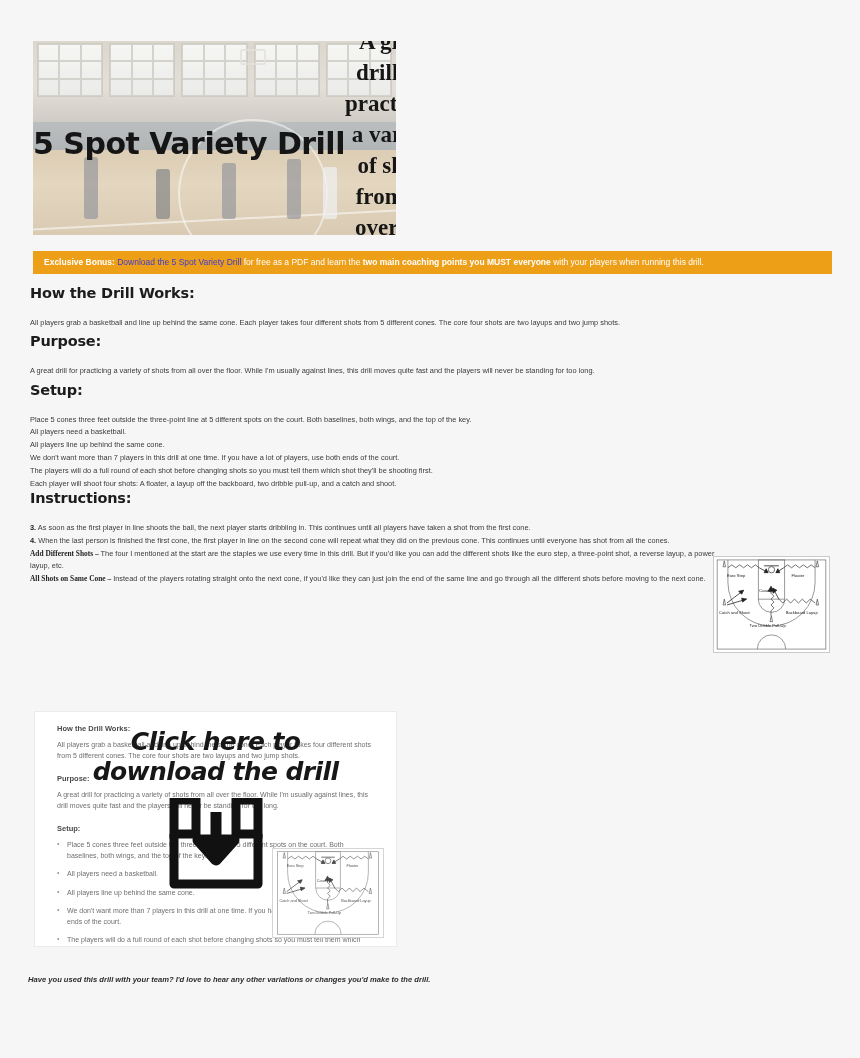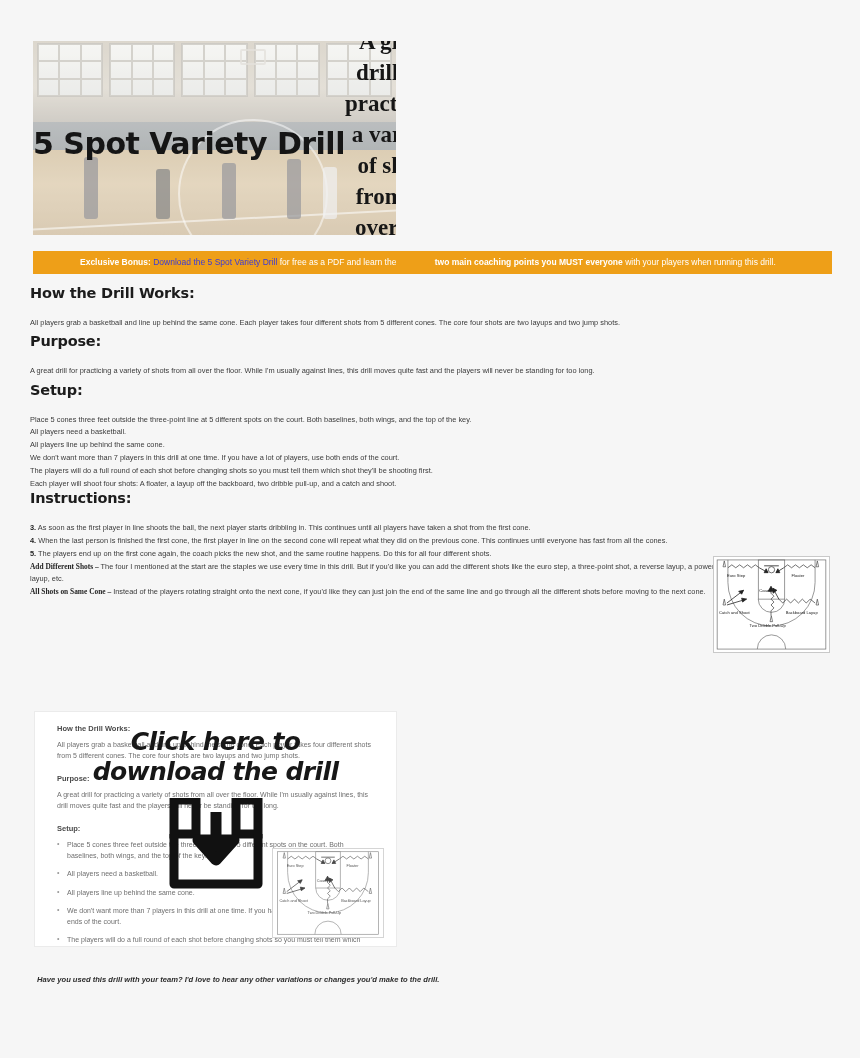--- a/index.html
+++ b/index.html
@@ -55,21 +55,21 @@
     font-size:23px; line-height:1.35; color:#161616;
   }
 
   
   .bonus {
     position:absolute; left:33px; top:251px; width:799px; height:23px;
     background:#ee9f18; color:#ffffff;
     font-size:8.5px; line-height:23px; padding:0 11px; white-space:nowrap;
     overflow:hidden;
   }
-  .bonus b { font-weight:bold; color:#ffffff;margin-left:36px; }
+  .bonus b { font-weight:bold; color:#ffffff; }
   .bonus a { color:#3b3bd6; text-decoration:none; }
 
   
   .content { position:absolute; left:30px; top:285px; width:690px; }
   h2.sec {
     font-family:"DejaVu Sans", sans-serif;
     font-size:14.5px; font-weight:bold; color:#1c1c1c;
     margin:0 0 16px 0; letter-spacing:-.2px;
   }
   .sp-top { margin-top:27px; }
@@ -105,21 +105,21 @@
              align-items:center; justify-content:flex-start; pointer-events:none; }
   .ov-text {
     font-family:"DejaVu Sans", sans-serif; font-weight:bold; font-style:italic;
     font-size:25px; line-height:1.18; color:#171717; text-align:center;
     margin-top:16px; letter-spacing:-.6px;
   }
   .dl-icon { margin-top:12px; }
 
   
   .closing {
-    position:absolute; left:37px; top:974px; width:700px;
+    position:absolute; left:28px; top:974px; width:700px;
     font-size:7.6px; font-weight:bold; font-style:italic; color:#2c2c2c; line-height:12px;
   }
 </style>
 </head>
 <body>
 
 <div class="page">
 
   <div class="hero">
     <div class="hero-bg">
@@ -222,22 +222,21 @@
       <div class="line">All players need a basketball.</div>
       <div class="line">All players line up behind the same cone.</div>
       <div class="line">We don't want more than 7 players in this drill at one time. If you have a lot of players, use both ends of the court.</div>
       <div class="line">The players will do a full round of each shot before changing shots so you must tell them which shot they'll be shooting first.</div>
       <div class="line">Each player will shoot four shots: A floater, a layup off the backboard, two dribble pull-up, and a catch and shoot.</div>
     </div>
 
     <h2 class="sec sp-top">Instructions:</h2>
     <div class="list">
       <div class="line num"><b>3.</b><span> As soon as the first player in line shoots the ball, the next player starts dribbling in. This continues until all players have taken a shot from the first cone.</span></div>
-      <div class="line num"><b>4.</b><span> When the last person is finished the first cone, the first player in line on the second cone will repeat what they did on the previous cone. This continues until everyone has fast from all the cones.</span></div>
-      <div class="line num"><b>5.</b><span> The players end up on the first cone again, the coach picks the new shot, and the same routine happens. Do this for all four different shots.</span></div>
+      <div class="line num"><b>4.</b><span> When the last person is finished the first cone, the first player in line on the second cone will repeat what they did on the previous cone. This continues until everyone has shot from all the cones.</span></div>
     </div>
 
     <div class="list">
       <div class="line var"><b>Add Different Shots –</b><span> The four I mentioned at the start are the staples we use every time in this drill. But if you'd like you can add the different shots like the euro step, a three-point shot, a reverse layup, a power layup, etc.</span></div>
       <div class="line var"><b>All Shots on Same Cone –</b><span> Instead of the players rotating straight onto the next cone, if you'd like they can just join the end of the same line and go through all the different shots before moving to the next cone.</span></div>
     </div>
   </div>
 
   <div class="court-box">
     <svg class="court-svg" viewBox="0 0 117 97">

